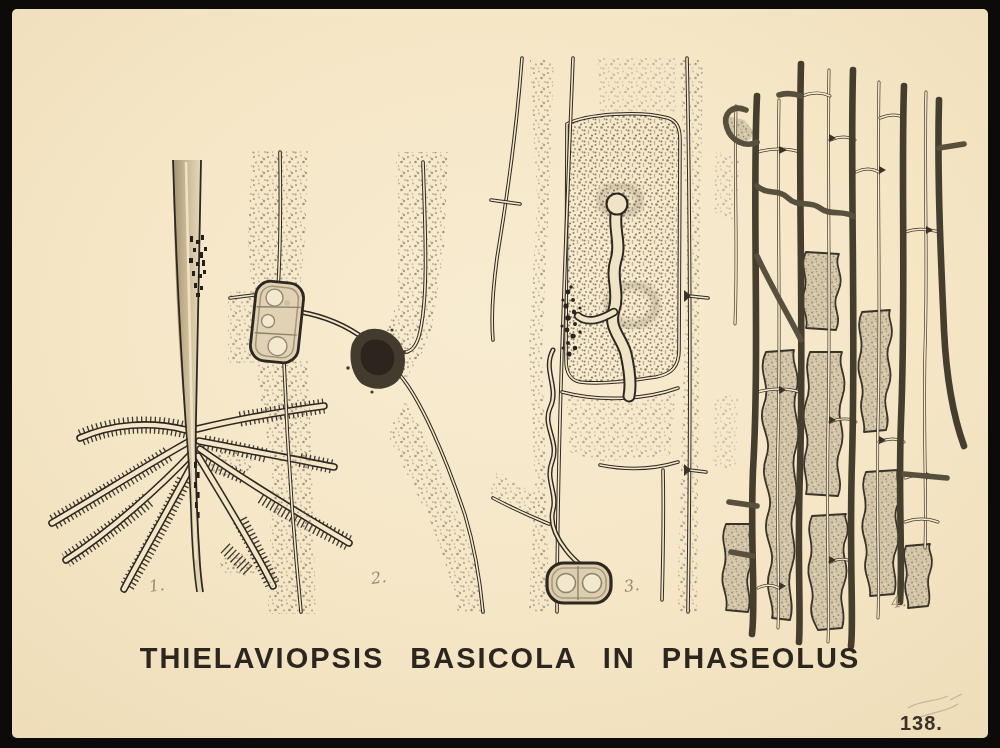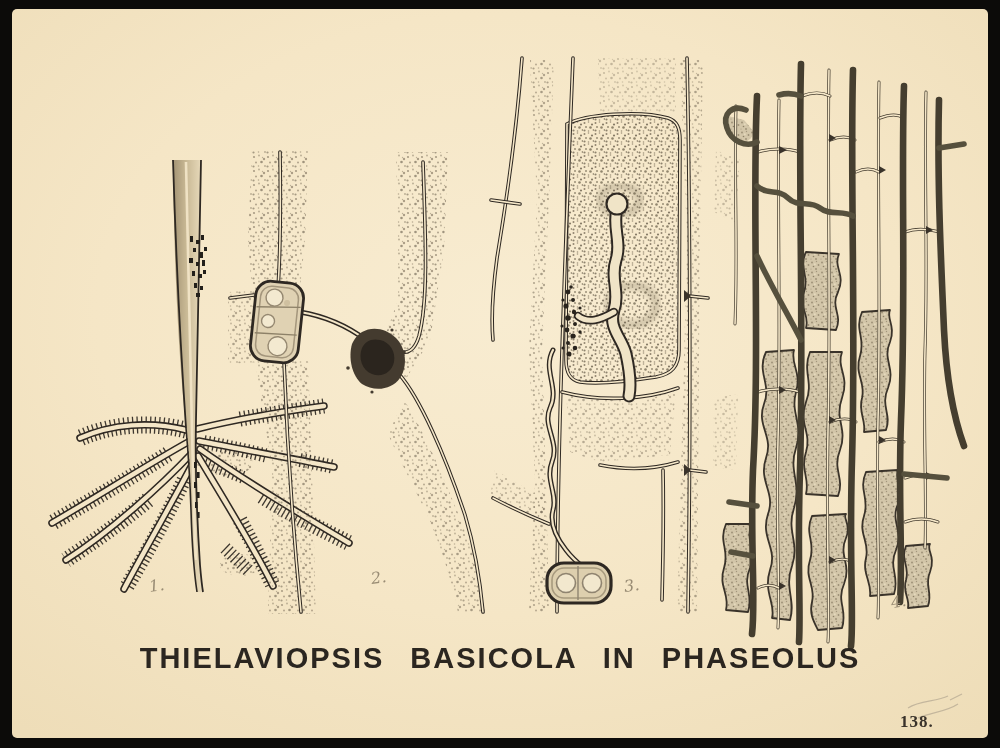--- a/index.html
+++ b/index.html
@@ -25,22 +25,22 @@
   .blob{fill:url(#mottle);stroke:#3a332a;stroke-width:1.8;stroke-linejoin:round;}
   .pit{fill:#3a332a;}
   .lesion{fill:#23201b;}
 
   
   .title{position:absolute;left:0;top:642px;width:1000px;text-align:center;
          font-weight:700;font-size:29px;letter-spacing:2px;word-spacing:16px;
          color:#2b2620;transform:scaleY(1.04);}
   .figlabel{position:absolute;font-family:"DejaVu Serif",serif;font-style:italic;
             font-size:16px;color:#998c74;}
-  .platenum{position:absolute;left:900px;top:712px;font-weight:700;font-size:17px;
-            letter-spacing:1px;color:#39322a;font-family:Liberation Serif, serif;}
+  .platenum{position:absolute;left:900px;top:712px;font-weight:700;font-size:20px;
+            letter-spacing:1px;color:#39322a;font-family:Liberation Sans, sans-serif;}
 </style>
 </head>
 <body>
 
 <div class="stage">
 
 <svg class="art" viewBox="0 0 1000 748">
   <defs>
     <radialGradient id="paperGrad" cx="50%" cy="42%" r="75%">
       <stop offset="0%" stop-color="#f8ecd1"></stop>

